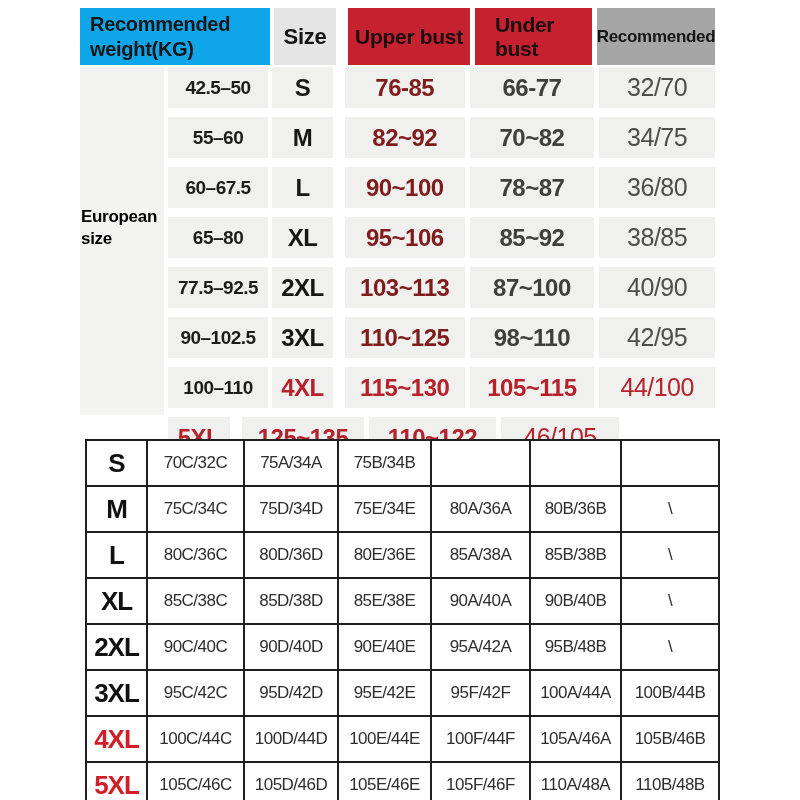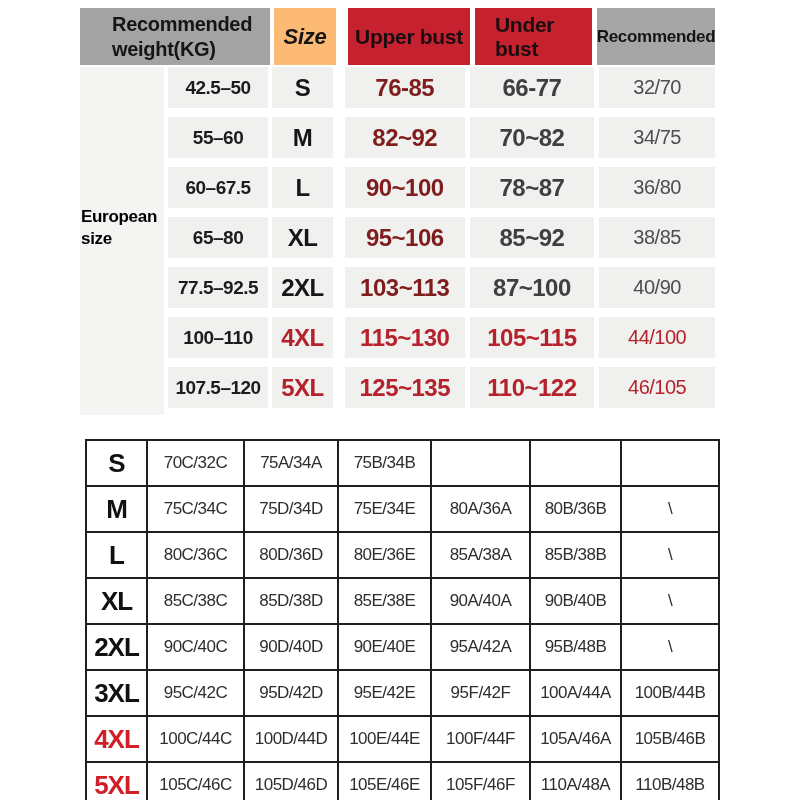--- a/index.html
+++ b/index.html
@@ -4,39 +4,39 @@
 <style>
   html,body{margin:0;padding:0;background:#ffffff;}
   body{font-family:"Liberation Sans", sans-serif;}
   .canvas{position:relative;width:800px;height:800px;background:#ffffff;overflow:hidden;}
 
   
   .top-table{position:absolute;left:80px;top:8px;width:635px;}
   .hdr{display:flex;margin-bottom:2px;}
   .hcell{height:57px;display:flex;align-items:center;justify-content:center;
          font-weight:bold;color:#151515;letter-spacing:-0.3px;box-sizing:border-box;}
-  .h-weight{width:190px;margin-right:4px;background:#a3a3a3;justify-content:flex-start;
-            padding-left:32px;font-size:20px;line-height:1.25;}
-  .h-size{width:62px;margin-right:12px;background:#fdba74;font-size:22px;font-style:italic;}
+  .h-weight{width:190px;margin-right:4px;background:#0ea5e9;justify-content:flex-start;
+            padding-left:10px;font-size:20px;line-height:1.25;}
+  .h-size{width:62px;margin-right:12px;background:#e5e5e5;font-size:22px;}
   .h-upper{width:122px;margin-right:5px;background:#c5212f;font-size:21px;color:#1c0d10;}
   .h-under{width:117px;margin-right:5px;background:#c5212f;font-size:21px;color:#1c0d10;padding-left:20px;}
   .h-rec{width:118px;background:#a6a6a6;font-size:17px;}
 
   .tbody{position:relative;padding-left:88px;}
   .side-col{position:absolute;left:0;top:0;width:84px;height:348px;background:#f4f4f2;}
   .side-label{position:absolute;left:1px;top:139px;color:#000000;font-weight:bold;
               font-size:17px;line-height:1.3;letter-spacing:-0.3px;width:84px;}
   .t-row{display:flex;height:41px;margin-bottom:9px;}
   .tc{background:#f0f0ee;display:flex;align-items:center;justify-content:center;
       box-sizing:border-box;letter-spacing:-0.5px;}
   .c-weight{width:102px;margin-right:4px;font-weight:bold;font-size:19px;color:#1c1c1c;}
   .c-size{width:62px;margin-right:12px;font-weight:bold;font-size:24px;color:#161616;}
   .c-upper{width:122px;margin-right:5px;font-size:24px;font-weight:bold;color:#7f1d1d;}
   .c-under{width:127px;margin-right:5px;font-size:24px;font-weight:bold;color:#3f3f3f;}
-  .c-rec{width:118px;font-size:20px;color:#4d4d4d;}
+  .c-rec{width:118px;font-size:25px;color:#4d4d4d;}
   .t-row.red .c-size,.t-row.red .c-upper,.t-row.red .c-under,.t-row.red .c-rec{color:#b5222c;}
 
   
   .bottom-table{position:absolute;left:85px;top:439px;border-collapse:collapse;
                 table-layout:fixed;background:#ffffff;}
   .bottom-table td{border:2px solid #1f1f1f;height:44px;text-align:center;vertical-align:middle;
                    font-size:17px;color:#2e2e2e;padding:0;letter-spacing:-0.5px;overflow:hidden;}
   .bottom-table td.lbl{font-size:26px;font-weight:bold;color:#111111;letter-spacing:-1px;}
   .bottom-table tr.red td.lbl{color:#d01f26;}
 </style>
@@ -87,29 +87,35 @@
         <div class="tc c-under">85~92</div>
         <div class="tc c-rec">38/85</div>
       </div>
       <div class="t-row">
         <div class="tc c-weight">77.5–92.5</div>
         <div class="tc c-size">2XL</div>
         <div class="tc c-upper">103~113</div>
         <div class="tc c-under">87~100</div>
         <div class="tc c-rec">40/90</div>
       </div>
+      <div class="t-row">
+        <div class="tc c-weight">90–102.5</div>
+        <div class="tc c-size">3XL</div>
+        <div class="tc c-upper">110~125</div>
+        <div class="tc c-under">98~110</div>
+        <div class="tc c-rec">42/95</div>
+      </div>
       <div class="t-row red">
         <div class="tc c-weight">100–110</div>
         <div class="tc c-size">4XL</div>
         <div class="tc c-upper">115~130</div>
         <div class="tc c-under">105~115</div>
         <div class="tc c-rec">44/100</div>
       </div>
       <div class="t-row red">
-        <div class="tc c-weight">107.5–120</div>
         <div class="tc c-size">5XL</div>
         <div class="tc c-upper">125~135</div>
         <div class="tc c-under">110~122</div>
         <div class="tc c-rec">46/105</div>
       </div>
     </div>
   </div>
 
   <table class="bottom-table">
     <colgroup>

